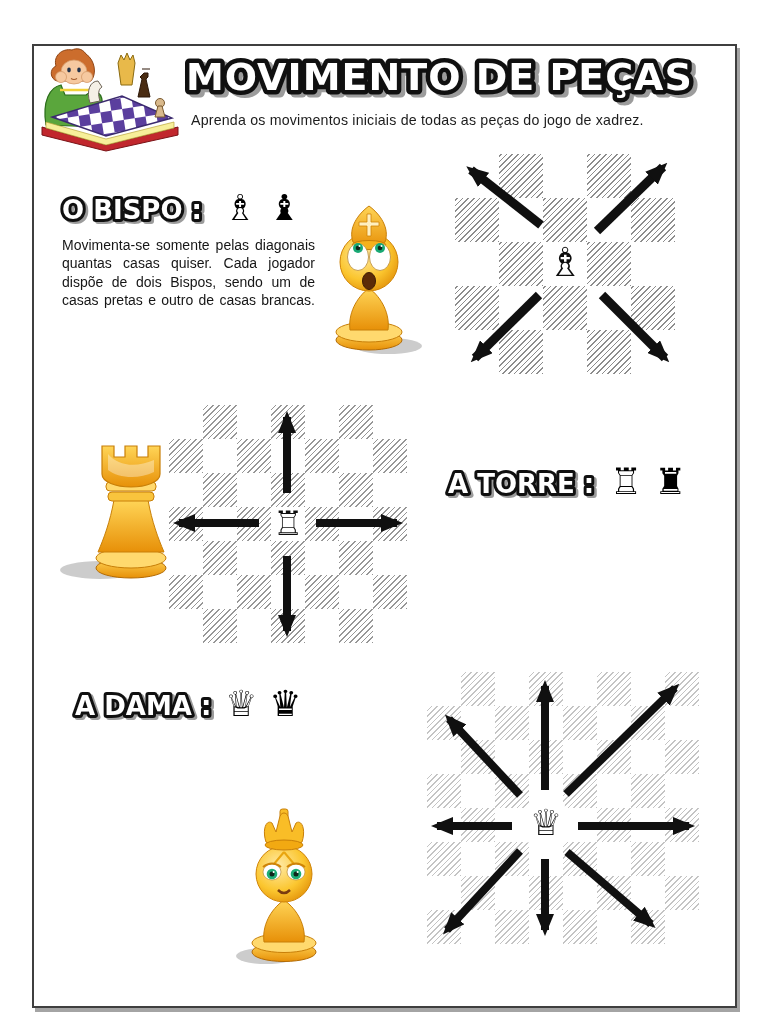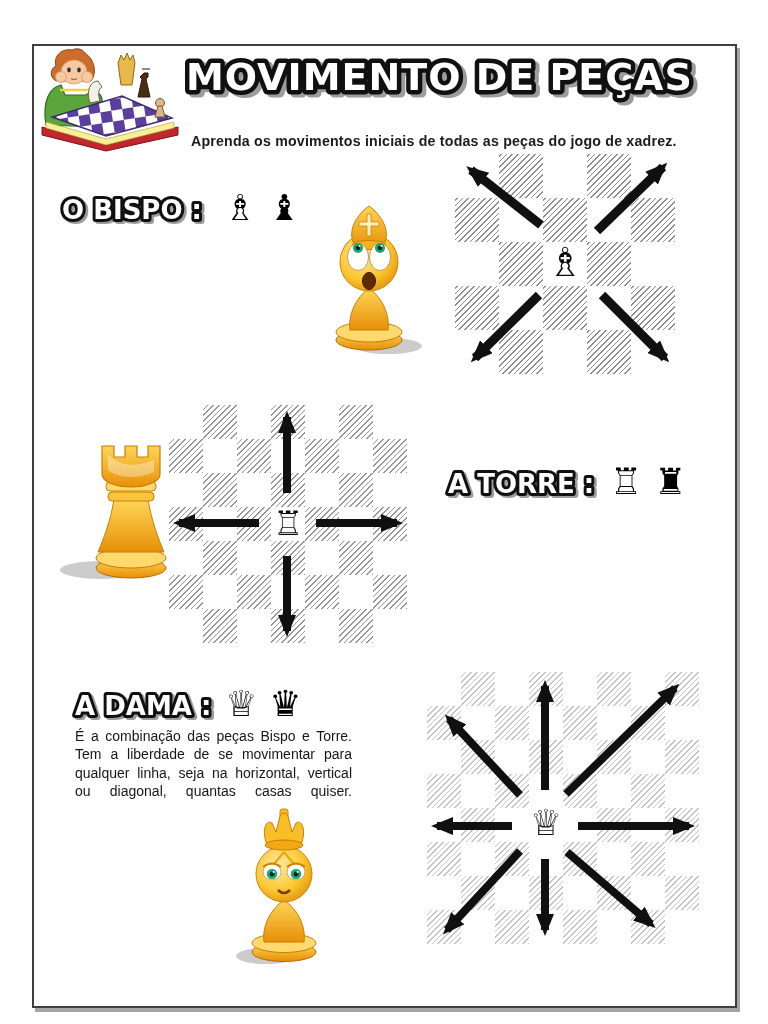--- a/index.html
+++ b/index.html
@@ -73,30 +73,31 @@
     <circle cx="126" cy="58" r="4.5" fill="#d9b98c" stroke="#7a5a30" stroke-width="1"></circle>
     <path d="M121,72 L131,72 L128,61 L124,61 Z" fill="#d9b98c" stroke="#7a5a30" stroke-width="1"></path>
     <path d="M56,58 C52,46 56,36 64,36 L68,42 C64,44 64,50 66,56 Z" fill="#f5f0e6" stroke="#6b6154" stroke-width="1"></path>
   </svg>
 
   <svg class="abs bubble" style="left:186px;top:46px;" width="452" height="58" viewBox="0 0 452 58">
     <text class="bubble-shadow title-shadow" x="4" y="47" font-size="38" letter-spacing="1">MOVIMENTO DE PEÇAS</text>
     <text class="bubble-main title-main" x="0" y="44" font-size="38" letter-spacing="1">MOVIMENTO DE PEÇAS</text>
   </svg>
 
-  <div class="abs subtitle" style="left:191px;top:133px;width:520px;font-weight:bold;">Aprenda os movimentos iniciais de todas as peças do jogo de xadrez.</div>
+  <div class="abs subtitle" style="left:191px;top:112px;width:520px;">Aprenda os movimentos iniciais de todas as peças do jogo de xadrez.</div>
 
   <div class="abs heading" style="left:62px;top:190px;">
     <svg class="bubble" width="150" height="40" viewBox="0 0 150 40">
       <text class="bubble-shadow" x="2.5" y="31" font-size="26">O BISPO :</text>
       <text class="bubble-main" x="0" y="29" font-size="26">O BISPO :</text>
     </svg>
     <span class="sym">♗</span>
     <span class="sym">♝</span>
   </div>
+  <div class="abs para" style="left:62px;top:236px;width:253px;">Movimenta-se somente pelas diagonais quantas casas quiser. Cada jogador dispõe de dois Bispos, sendo um de casas pretas e outro de casas brancas.</div>
 
   <svg class="abs cartoon" style="left:322px;top:202px;" width="105" height="155" viewBox="0 0 105 155">
     <ellipse cx="66" cy="144" rx="34" ry="8" fill="rgba(110,110,110,0.35)"></ellipse>
     <ellipse cx="47" cy="138" rx="33" ry="10" fill="url(#goldV)" stroke="#b36b04" stroke-width="1"></ellipse>
     <ellipse cx="47" cy="130" rx="33" ry="10" fill="#ffd96e" stroke="#c87f08" stroke-width="1"></ellipse>
     <path d="M47,86 C34,96 26,112 28,128 L66,128 C68,112 60,96 47,86 Z" fill="url(#goldV)" stroke="#c87f08" stroke-width="1"></path>
     <circle cx="47" cy="60" r="29" fill="url(#goldHead)" stroke="#d08406" stroke-width="1"></circle>
     <path d="M47,4 C58,12 68,26 63,40 C53,47 41,47 31,40 C26,26 36,12 47,4 Z" fill="url(#goldV)" stroke="#c87f08" stroke-width="1"></path>
     <path d="M45,12 L49,12 L49,20 L57,20 L57,24 L49,24 L49,34 L45,34 L45,24 L37,24 L37,20 L45,20 Z" fill="#fff0c0" stroke="#d08406" stroke-width="0.8"></path>
     <ellipse cx="47" cy="43" rx="17" ry="4.5" fill="#f6b11c" stroke="#c87f08" stroke-width="1"></ellipse>
@@ -236,21 +237,20 @@
   </div>
 
   <div class="abs heading" style="left:75px;top:686px;">
     <svg class="bubble" width="138" height="40" viewBox="0 0 138 40">
       <text class="bubble-shadow" x="2.5" y="31" font-size="26">A DAMA :</text>
       <text class="bubble-main" x="0" y="29" font-size="26">A DAMA :</text>
     </svg>
     <span class="sym">♕</span>
     <span class="sym">♛</span>
   </div>
-  <div class="abs para" style="left:75px;top:727px;width:277px;">É a combinação das peças Bispo e Torre. Tem a liberdade de se movimentar para qualquer linha, seja na horizontal, vertical ou diagonal, quantas casas quiser.</div>
 
   <svg class="abs cartoon" style="left:232px;top:806px;" width="105" height="160" viewBox="0 0 105 160">
     <ellipse cx="34" cy="150" rx="30" ry="8" fill="rgba(110,110,110,0.35)"></ellipse>
     <ellipse cx="52" cy="146" rx="32" ry="9.5" fill="url(#goldV)" stroke="#b36b04" stroke-width="1"></ellipse>
     <ellipse cx="52" cy="137" rx="32" ry="9.5" fill="#ffd96e" stroke="#c87f08" stroke-width="1"></ellipse>
     <path d="M52,94 C38,104 30,120 32,136 L72,136 C74,120 66,104 52,94 Z" fill="url(#goldV)" stroke="#c87f08" stroke-width="1"></path>
     <circle cx="52" cy="68" r="28" fill="url(#goldHead)" stroke="#d08406" stroke-width="1"></circle>
     <rect x="48" y="3" width="8" height="9" rx="2.5" fill="#f9bd27" stroke="#c87f08" stroke-width="1"></rect>
     <path d="M34,36 C30,24 34,13 40,17 L44,26 L48,10 C50,6 54,6 56,10 L60,26 L64,17 C70,13 74,24 70,36 C60,43 44,43 34,36 Z" fill="#f9bd27" stroke="#c87f08" stroke-width="1"></path>
     <ellipse cx="52" cy="39" rx="19" ry="5" fill="#f2a912" stroke="#c87f08" stroke-width="1"></ellipse>

